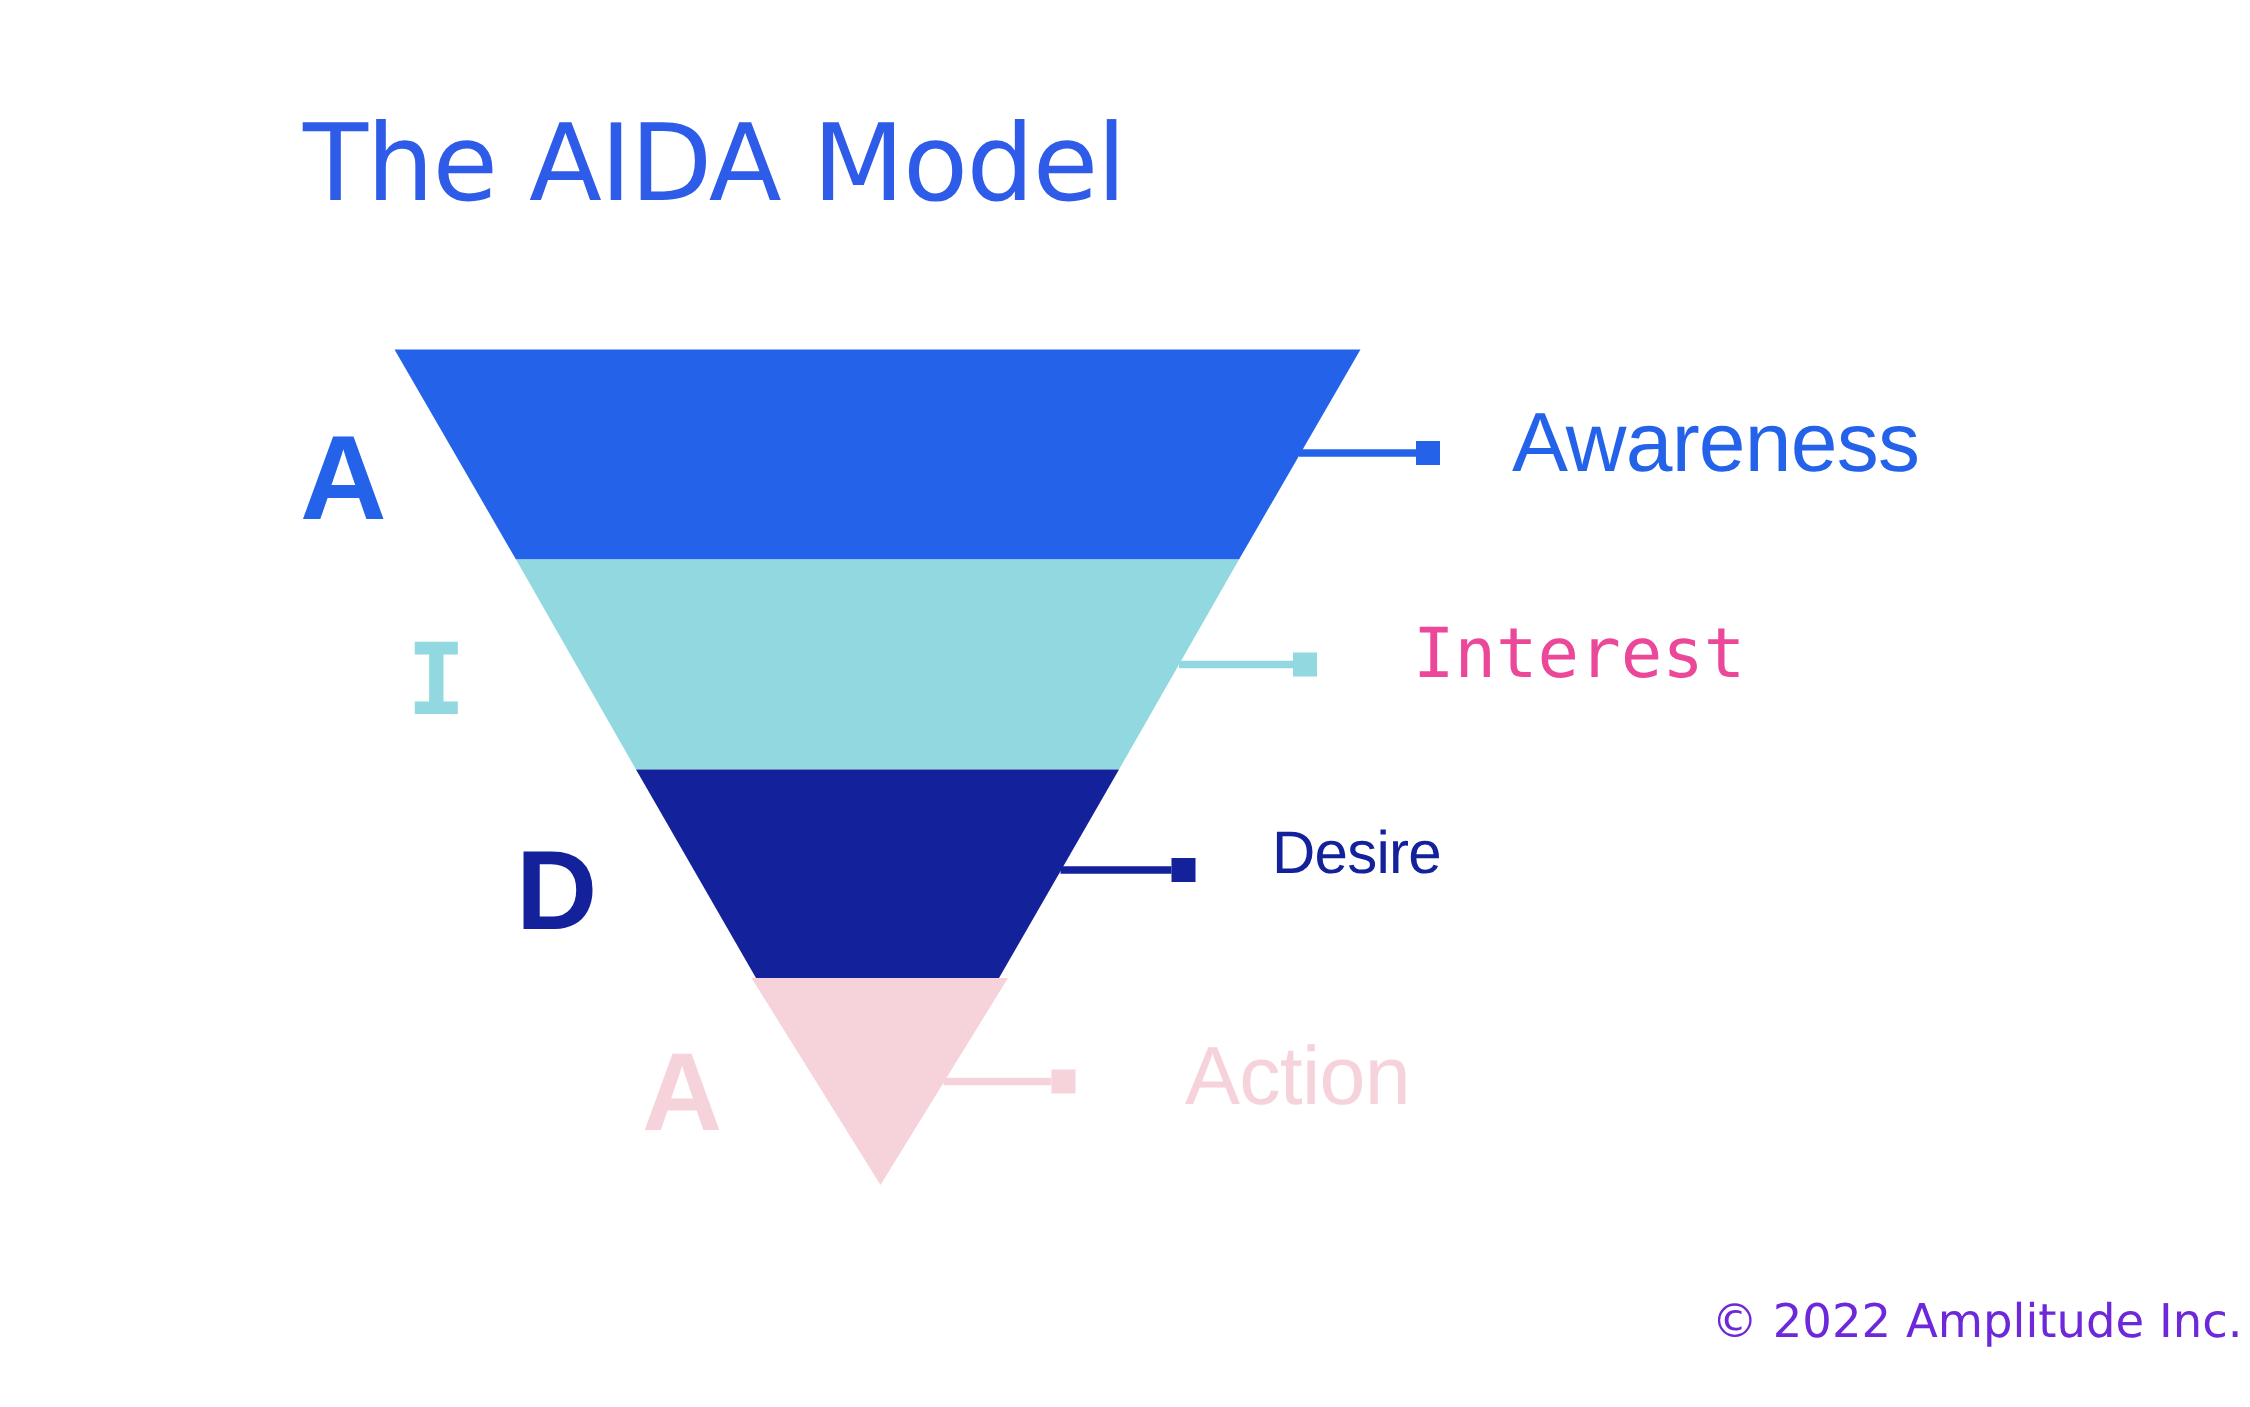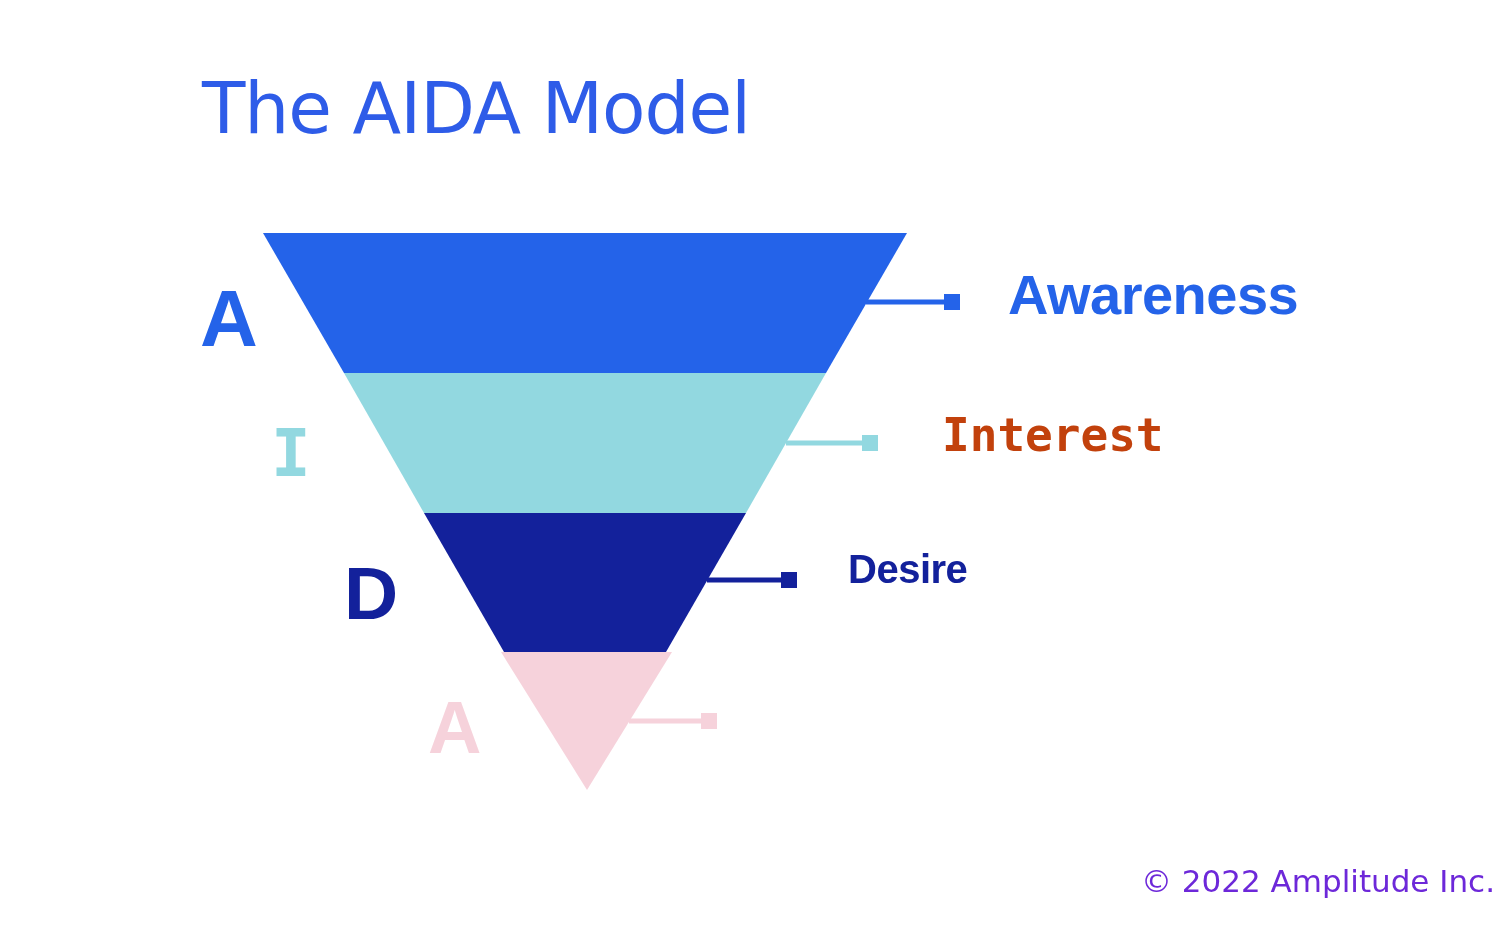--- a/index.html
+++ b/index.html
@@ -35,27 +35,27 @@
   }
   .letter-awareness { left: 200px; top: 279px; font-size: 80px; color: #2463e9; }
   .letter-interest  { left: 271px; top: 421px; font-size: 66px; color: #92d8e0;
                       font-family: "DejaVu Sans Mono", monospace; }
   .letter-desire    { left: 344px; top: 556px; font-size: 75px; color: #13219b; }
   .letter-action    { left: 428px; top: 691px; font-size: 74px; color: #f6d2db; }
 
   .stage-label {
     position: absolute;
     line-height: 1;
-    font-weight: bold;
+    font-weight: normal;
     font-family: "Liberation Sans", sans-serif;
     white-space: nowrap;
     letter-spacing: -0.5px;
   }
   .label-awareness { left: 1008px; top: 267px; font-size: 56px; color: #2463e9; }
-  .label-interest  { left: 942px;  top: 412px; font-size: 46px; color: #c2410c;
+  .label-interest  { left: 942px;  top: 412px; font-size: 46px; color: #ec4899;
                      font-family: "DejaVu Sans Mono", monospace; letter-spacing: 0; }
   .label-desire    { left: 848px;  top: 549px; font-size: 40px; color: #13219b; }
   .label-action    { left: 790px;  top: 690px; font-size: 55px; color: #f6d2db; }
 
   .copyright {
     position: absolute;
     right: 33px;
     top: 866px;
     font-family: "DejaVu Sans", sans-serif;
     font-size: 31px;
@@ -100,16 +100,17 @@
   </svg>
 
   <div class="stage-letter letter-awareness">A</div>
   <div class="stage-letter letter-interest">I</div>
   <div class="stage-letter letter-desire">D</div>
   <div class="stage-letter letter-action">A</div>
 
   <div class="stage-label label-awareness">Awareness</div>
   <div class="stage-label label-interest">Interest</div>
   <div class="stage-label label-desire">Desire</div>
+  <div class="stage-label label-action">Action</div>
 
   <div class="copyright">© 2022 Amplitude Inc.</div>
 
 </div>
 
 </body></html>

